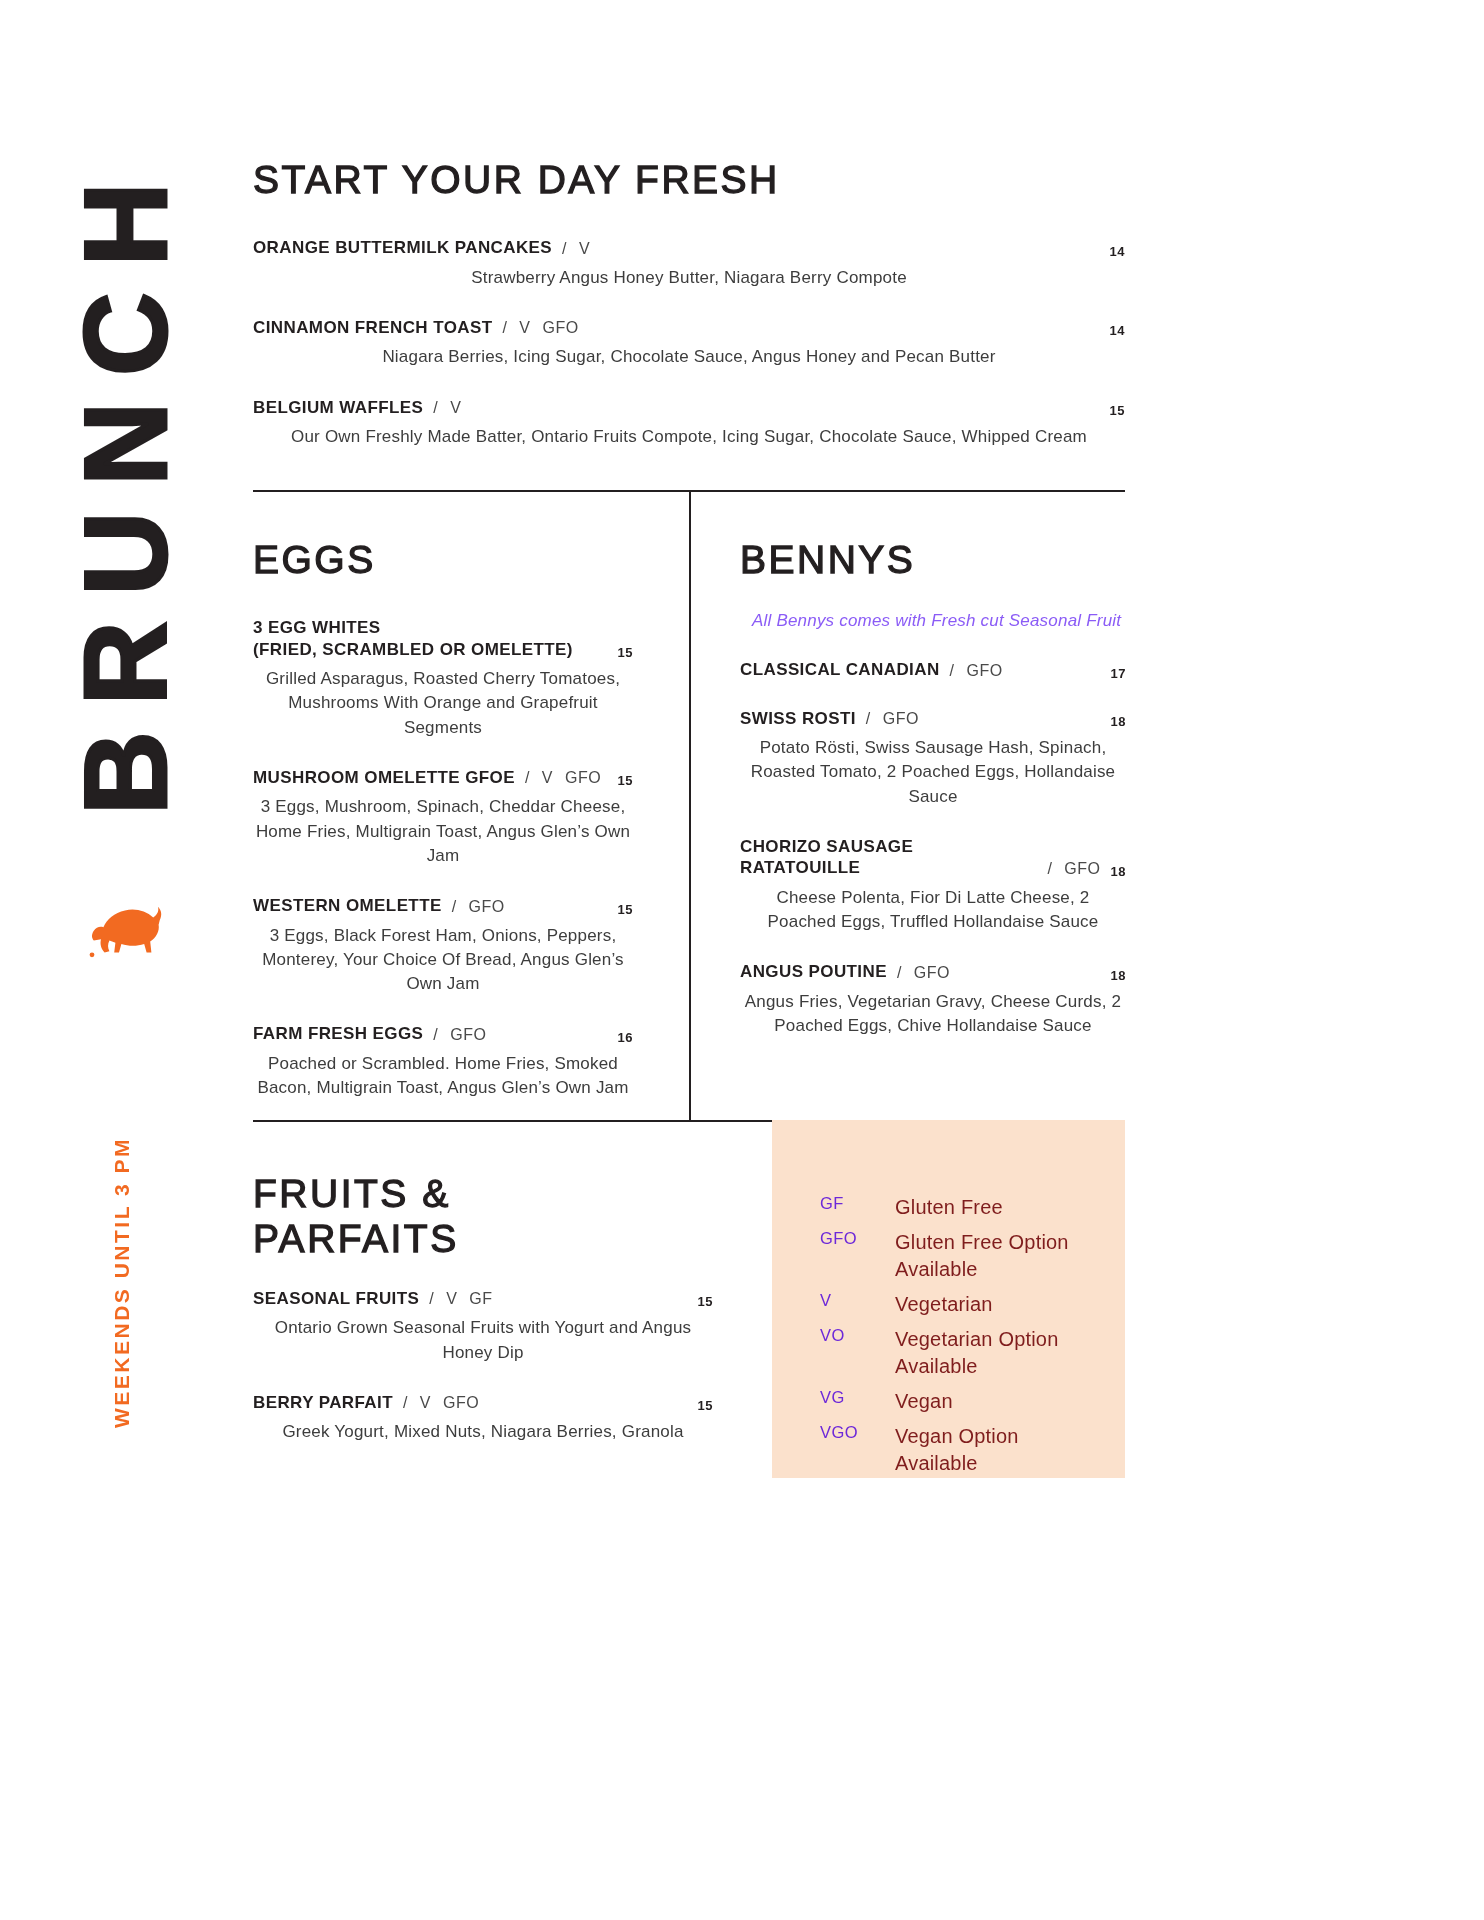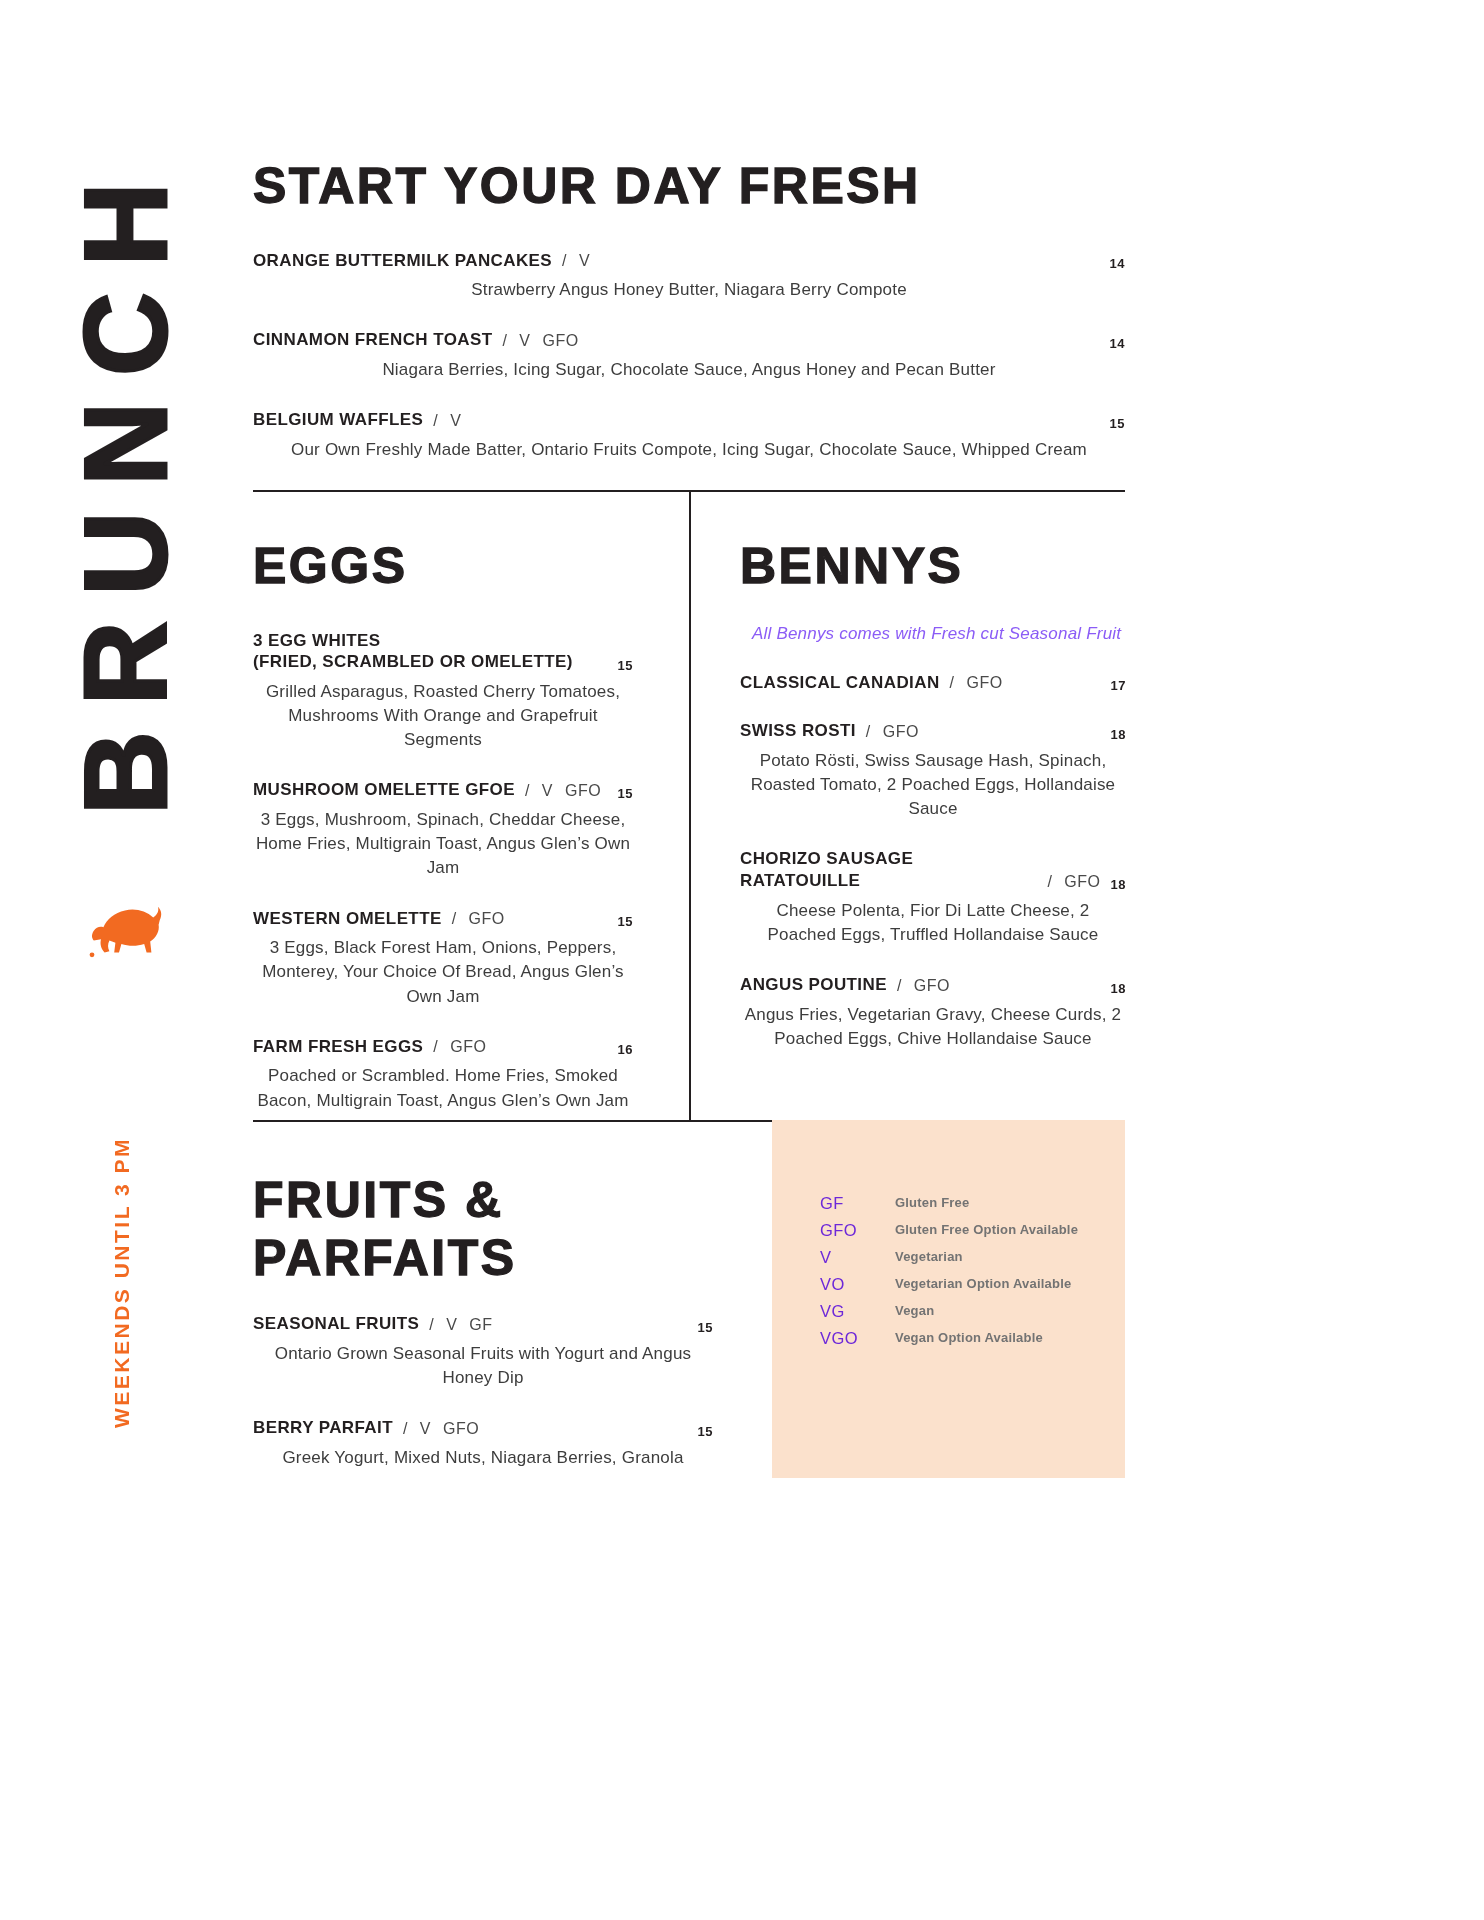--- a/index.html
+++ b/index.html
@@ -51,22 +51,22 @@
   }
 
   
   .section { position: absolute; }
   .section-start  { left: 253px; top: 158px;  width: 872px; }
   .section-eggs   { left: 253px; top: 538px;  width: 380px; }
   .section-bennys { left: 740px; top: 538px;  width: 386px; }
   .section-fruits { left: 253px; top: 1172px; width: 460px; }
 
   .section-title {
-    font-size: 50px;
-    font-weight: 700;
+    font-size: 39px;
+    font-weight: 400;
     letter-spacing: 2.5px;
     color: #231F20;
     -webkit-text-stroke: 1.3px #231F20;
     margin-bottom: 34px;
     line-height: 1.15;
   }
   .section-fruits .section-title { margin-bottom: 26px; }
 
   .bennys-note {
     font-style: italic;
@@ -130,26 +130,25 @@
     display: grid;
     grid-template-columns: 75px 1fr;
     margin-bottom: 8px;
   }
   .legend-code {
     font-size: 16.5px;
     color: #6d28d9;
     letter-spacing: 0.4px;
   }
   .legend-label {
-    font-size: 13px;
-    color: #737373;
+    font-size: 20px;
+    color: #7f1d1d;
     line-height: 1.35;
     max-width: 190px;
     letter-spacing: 0.2px;
-    font-weight: bold;
   }
 </style>
 </head>
 <body>
 
 <div class="page">
 
   <div class="vertical-title">BRUNCH</div>
 
   <svg class="bull-logo" viewBox="0 0 130 100" aria-hidden="true">

